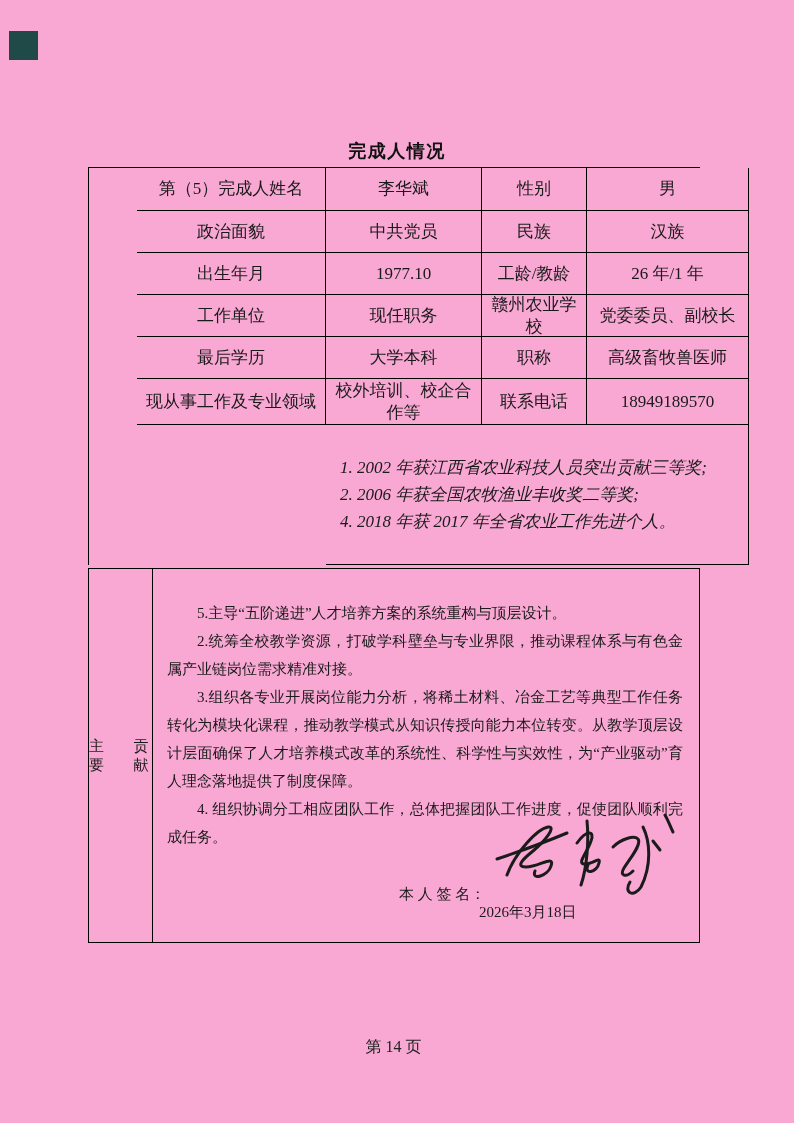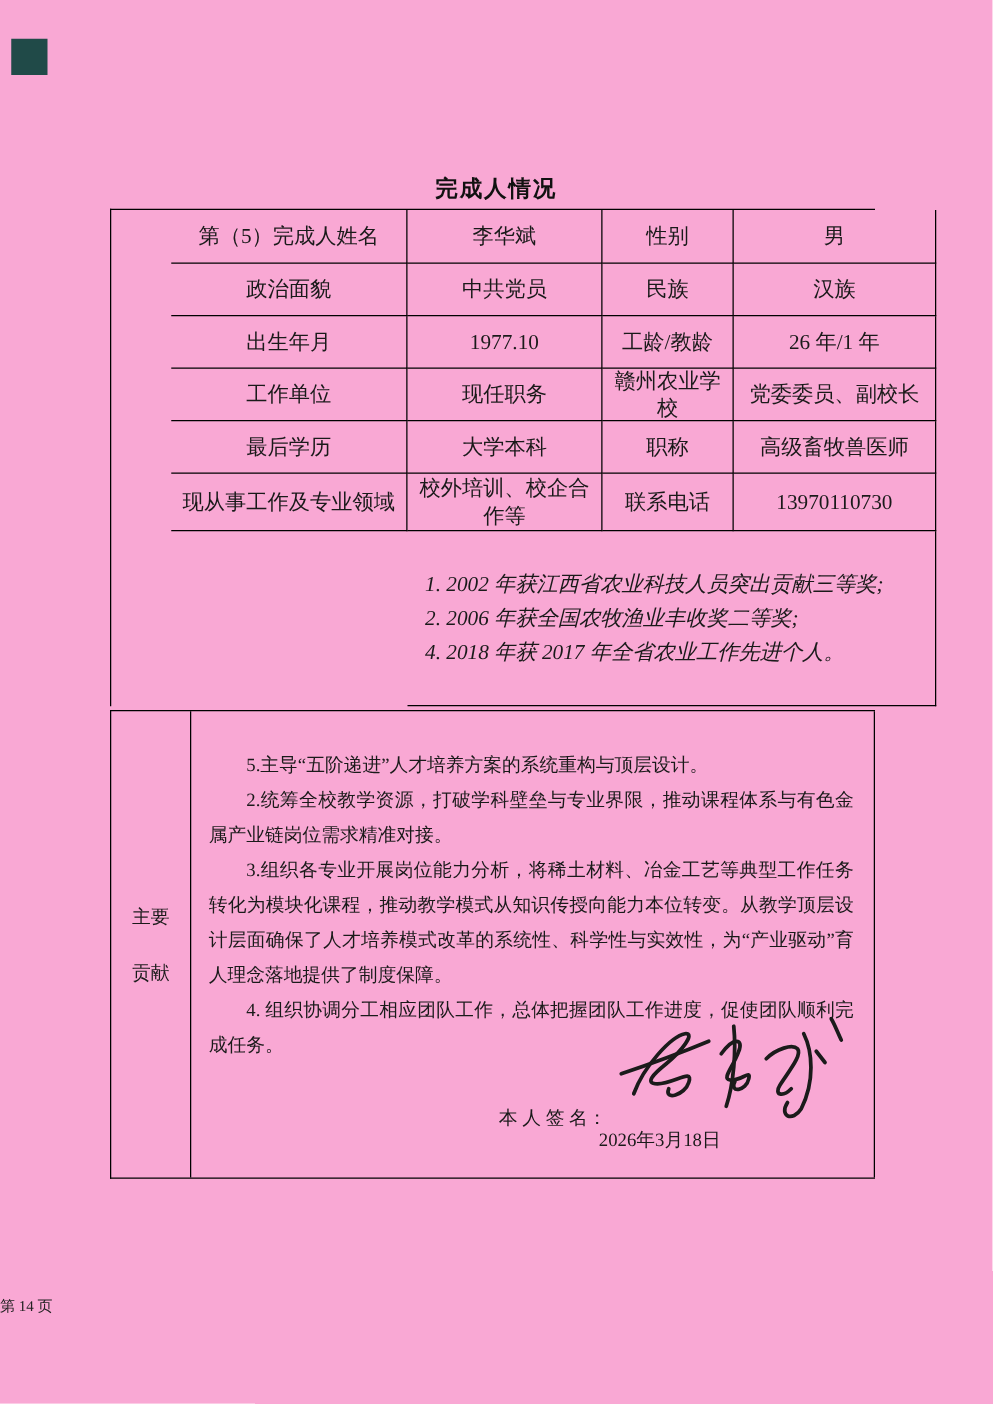--- a/index.html
+++ b/index.html
@@ -52,21 +52,21 @@
     position:absolute; left:88px; top:568px; width:612px; height:375px;
     display:grid;
     grid-template-columns:64px 1fr;
     border-top:1.5px solid #000;
     border-left:1.5px solid #000;
     border-bottom:1.5px solid #000;
     font-size:15px;
   }
   .contrib-label {
     border-right:1.5px solid #000;
-    display:flex; flex-direction:column;
+    display:flex; flex-direction:row;
     align-items:center; justify-content:center; gap:26px;
     font-size:15px;
   }
   .contrib-content {
     border-right:1.5px solid #000;
     position:relative;
     padding:30px 16px 0 14px;
   }
   .contrib-content p {
     text-indent:2em; line-height:28px; text-align:justify;
@@ -77,21 +77,21 @@
   }
   .sig-svg {
     position:absolute; left:340px; top:240px;
   }
   .sig-date {
     position:absolute; left:326px; top:334px;
     font-size:15px; white-space:nowrap;
   }
   .page-footer {
     position:absolute; left:0; top:1037px; width:787px;
-    text-align:left; font-size:12px; color:#222;
+    text-align:center; font-size:16px; color:#222;
   }
 </style>
 </head>
 <body>
 
 <div class="page">
 
   <div class="corner-mark"></div>
 
   <div class="doc-title">完成人情况</div>
@@ -119,21 +119,21 @@
     <div class="cell">党委委员、副校长</div>
 
     <div class="cell">最后学历</div>
     <div class="cell">大学本科</div>
     <div class="cell">职称</div>
     <div class="cell">高级畜牧兽医师</div>
 
     <div class="cell">现从事工作及专业领域</div>
     <div class="cell">校外培训、校企合作等</div>
     <div class="cell">联系电话</div>
-    <div class="cell">13970110730</div>
+    <div class="cell">18949189570</div>
 
     <div class="cell awards-content">
       <div>
         <div class="award-line">1. 2002 年获江西省农业科技人员突出贡献三等奖;</div>
         <div class="award-line">2. 2006 年获全国农牧渔业丰收奖二等奖;</div>
         <div class="award-line">4. 2018 年获 2017 年全省农业工作先进个人。</div>
       </div>
     </div>
   </div>
 

